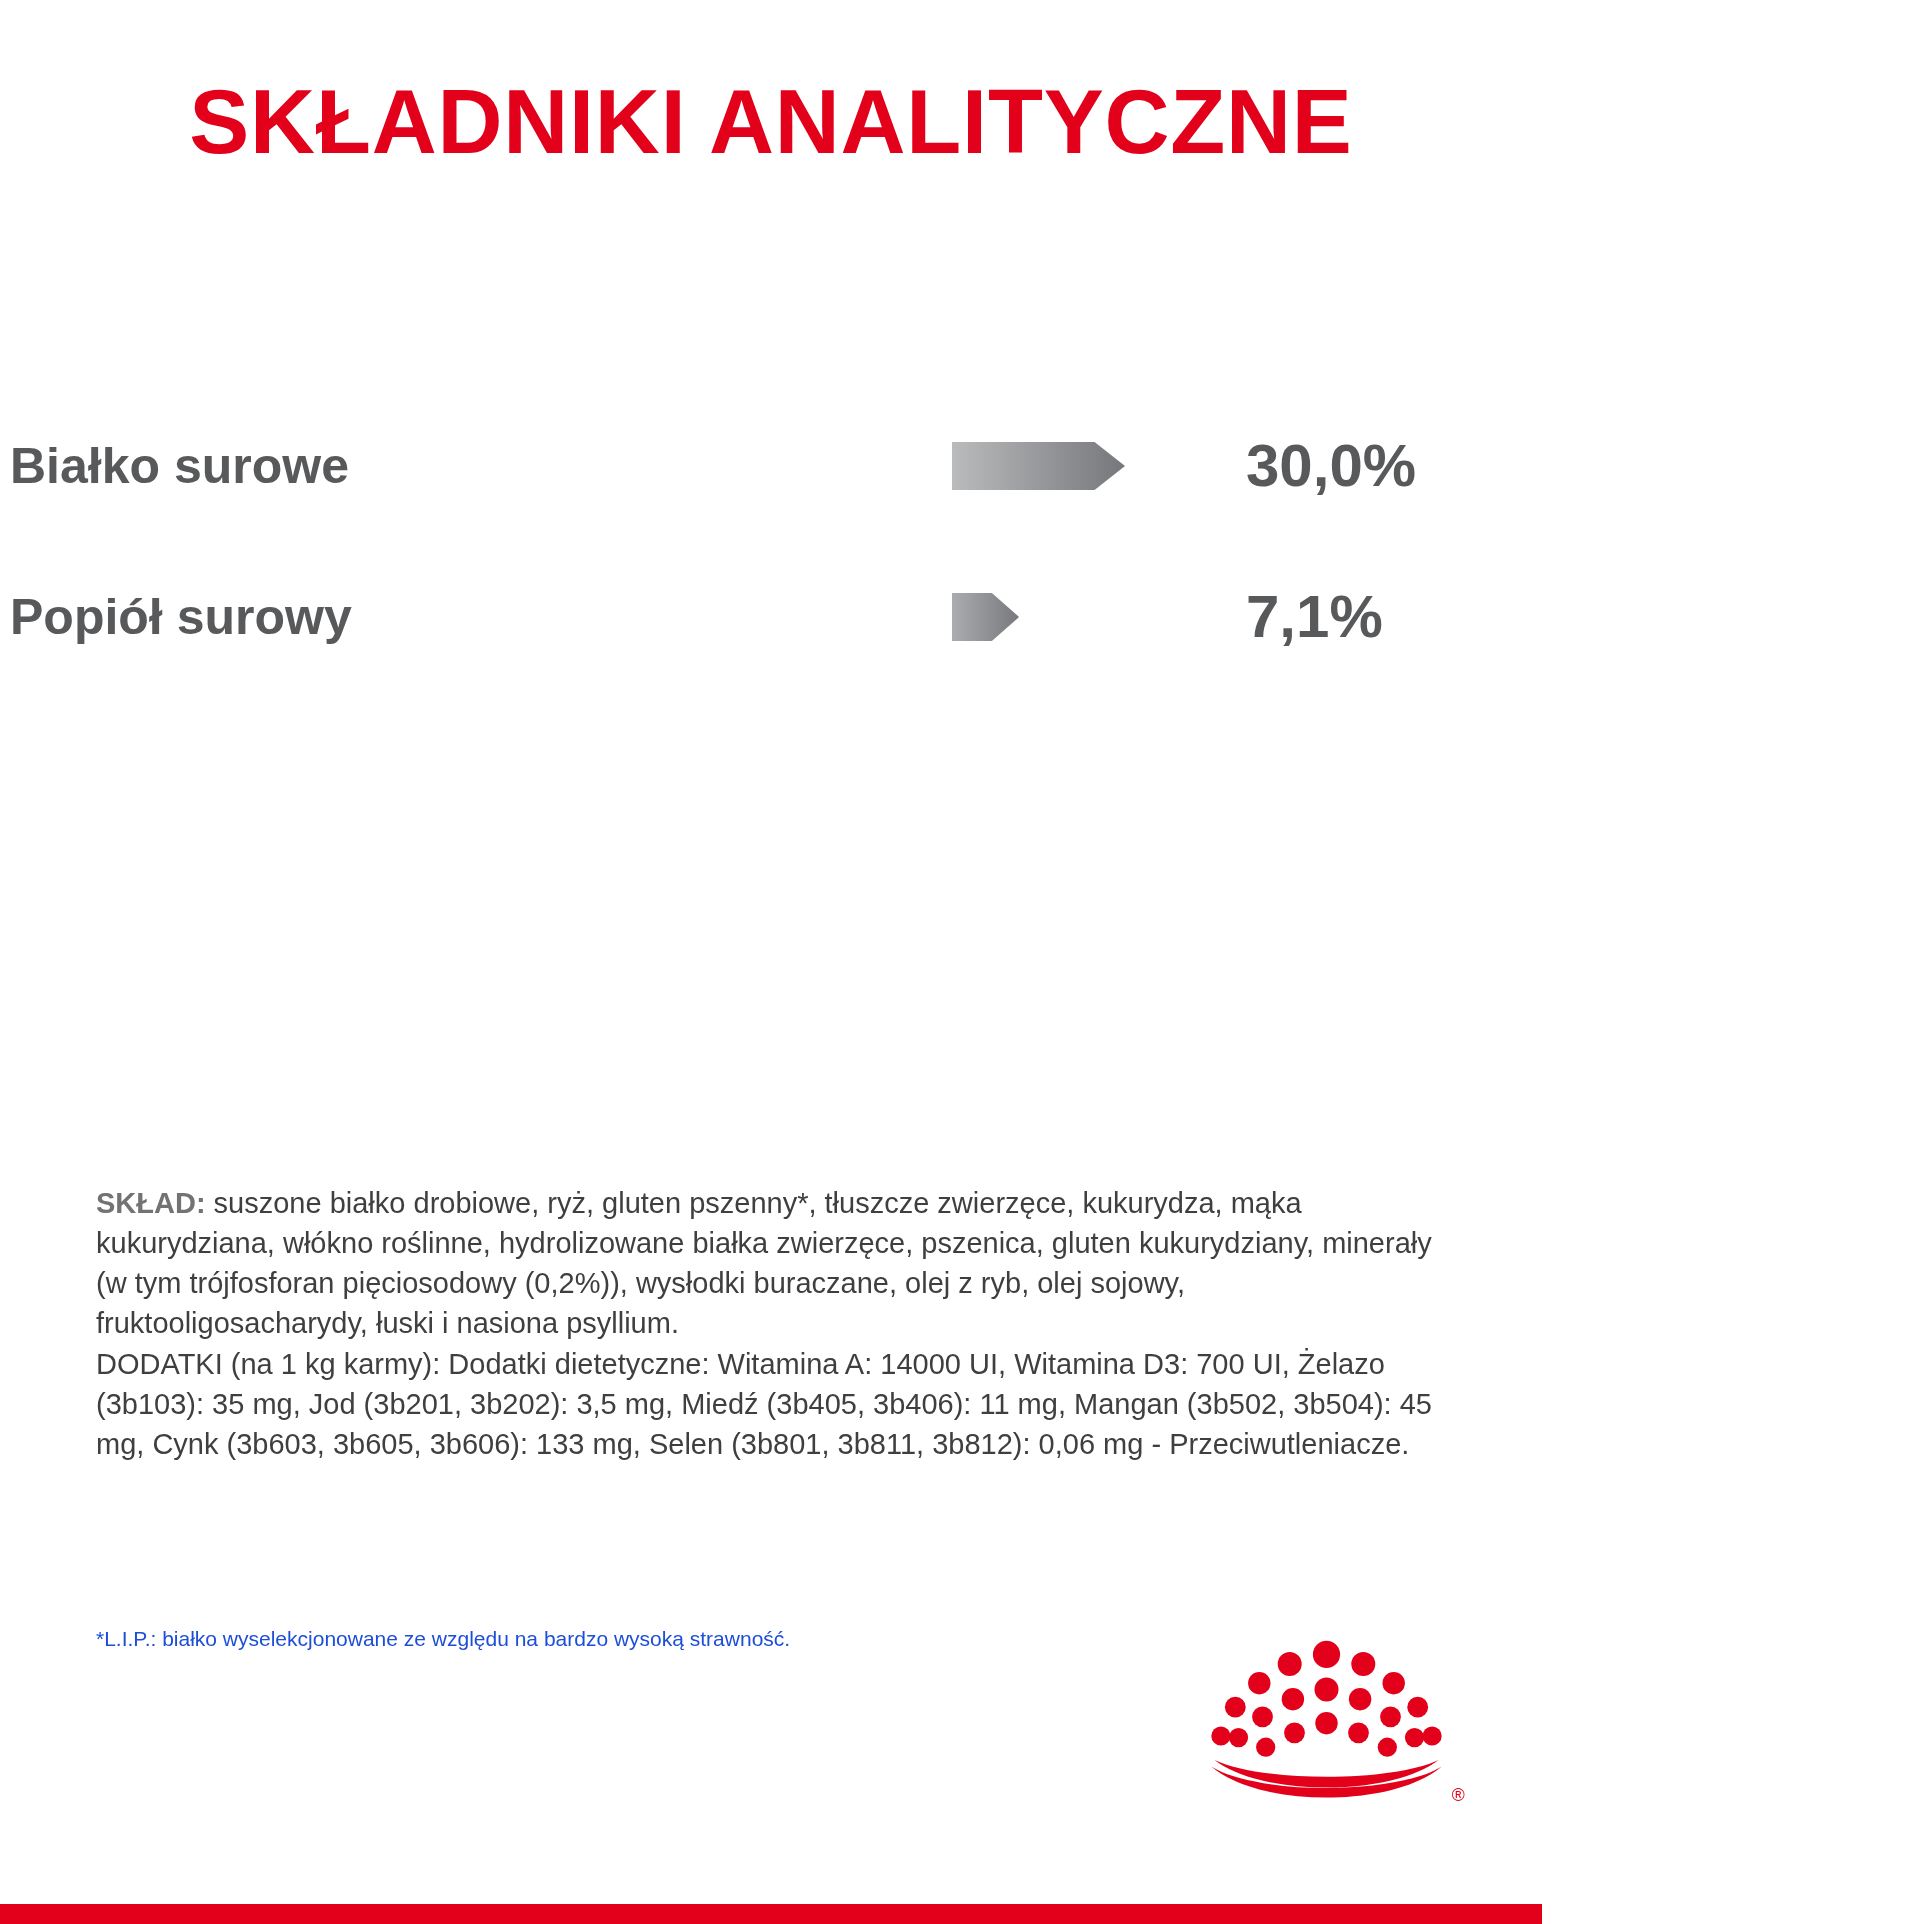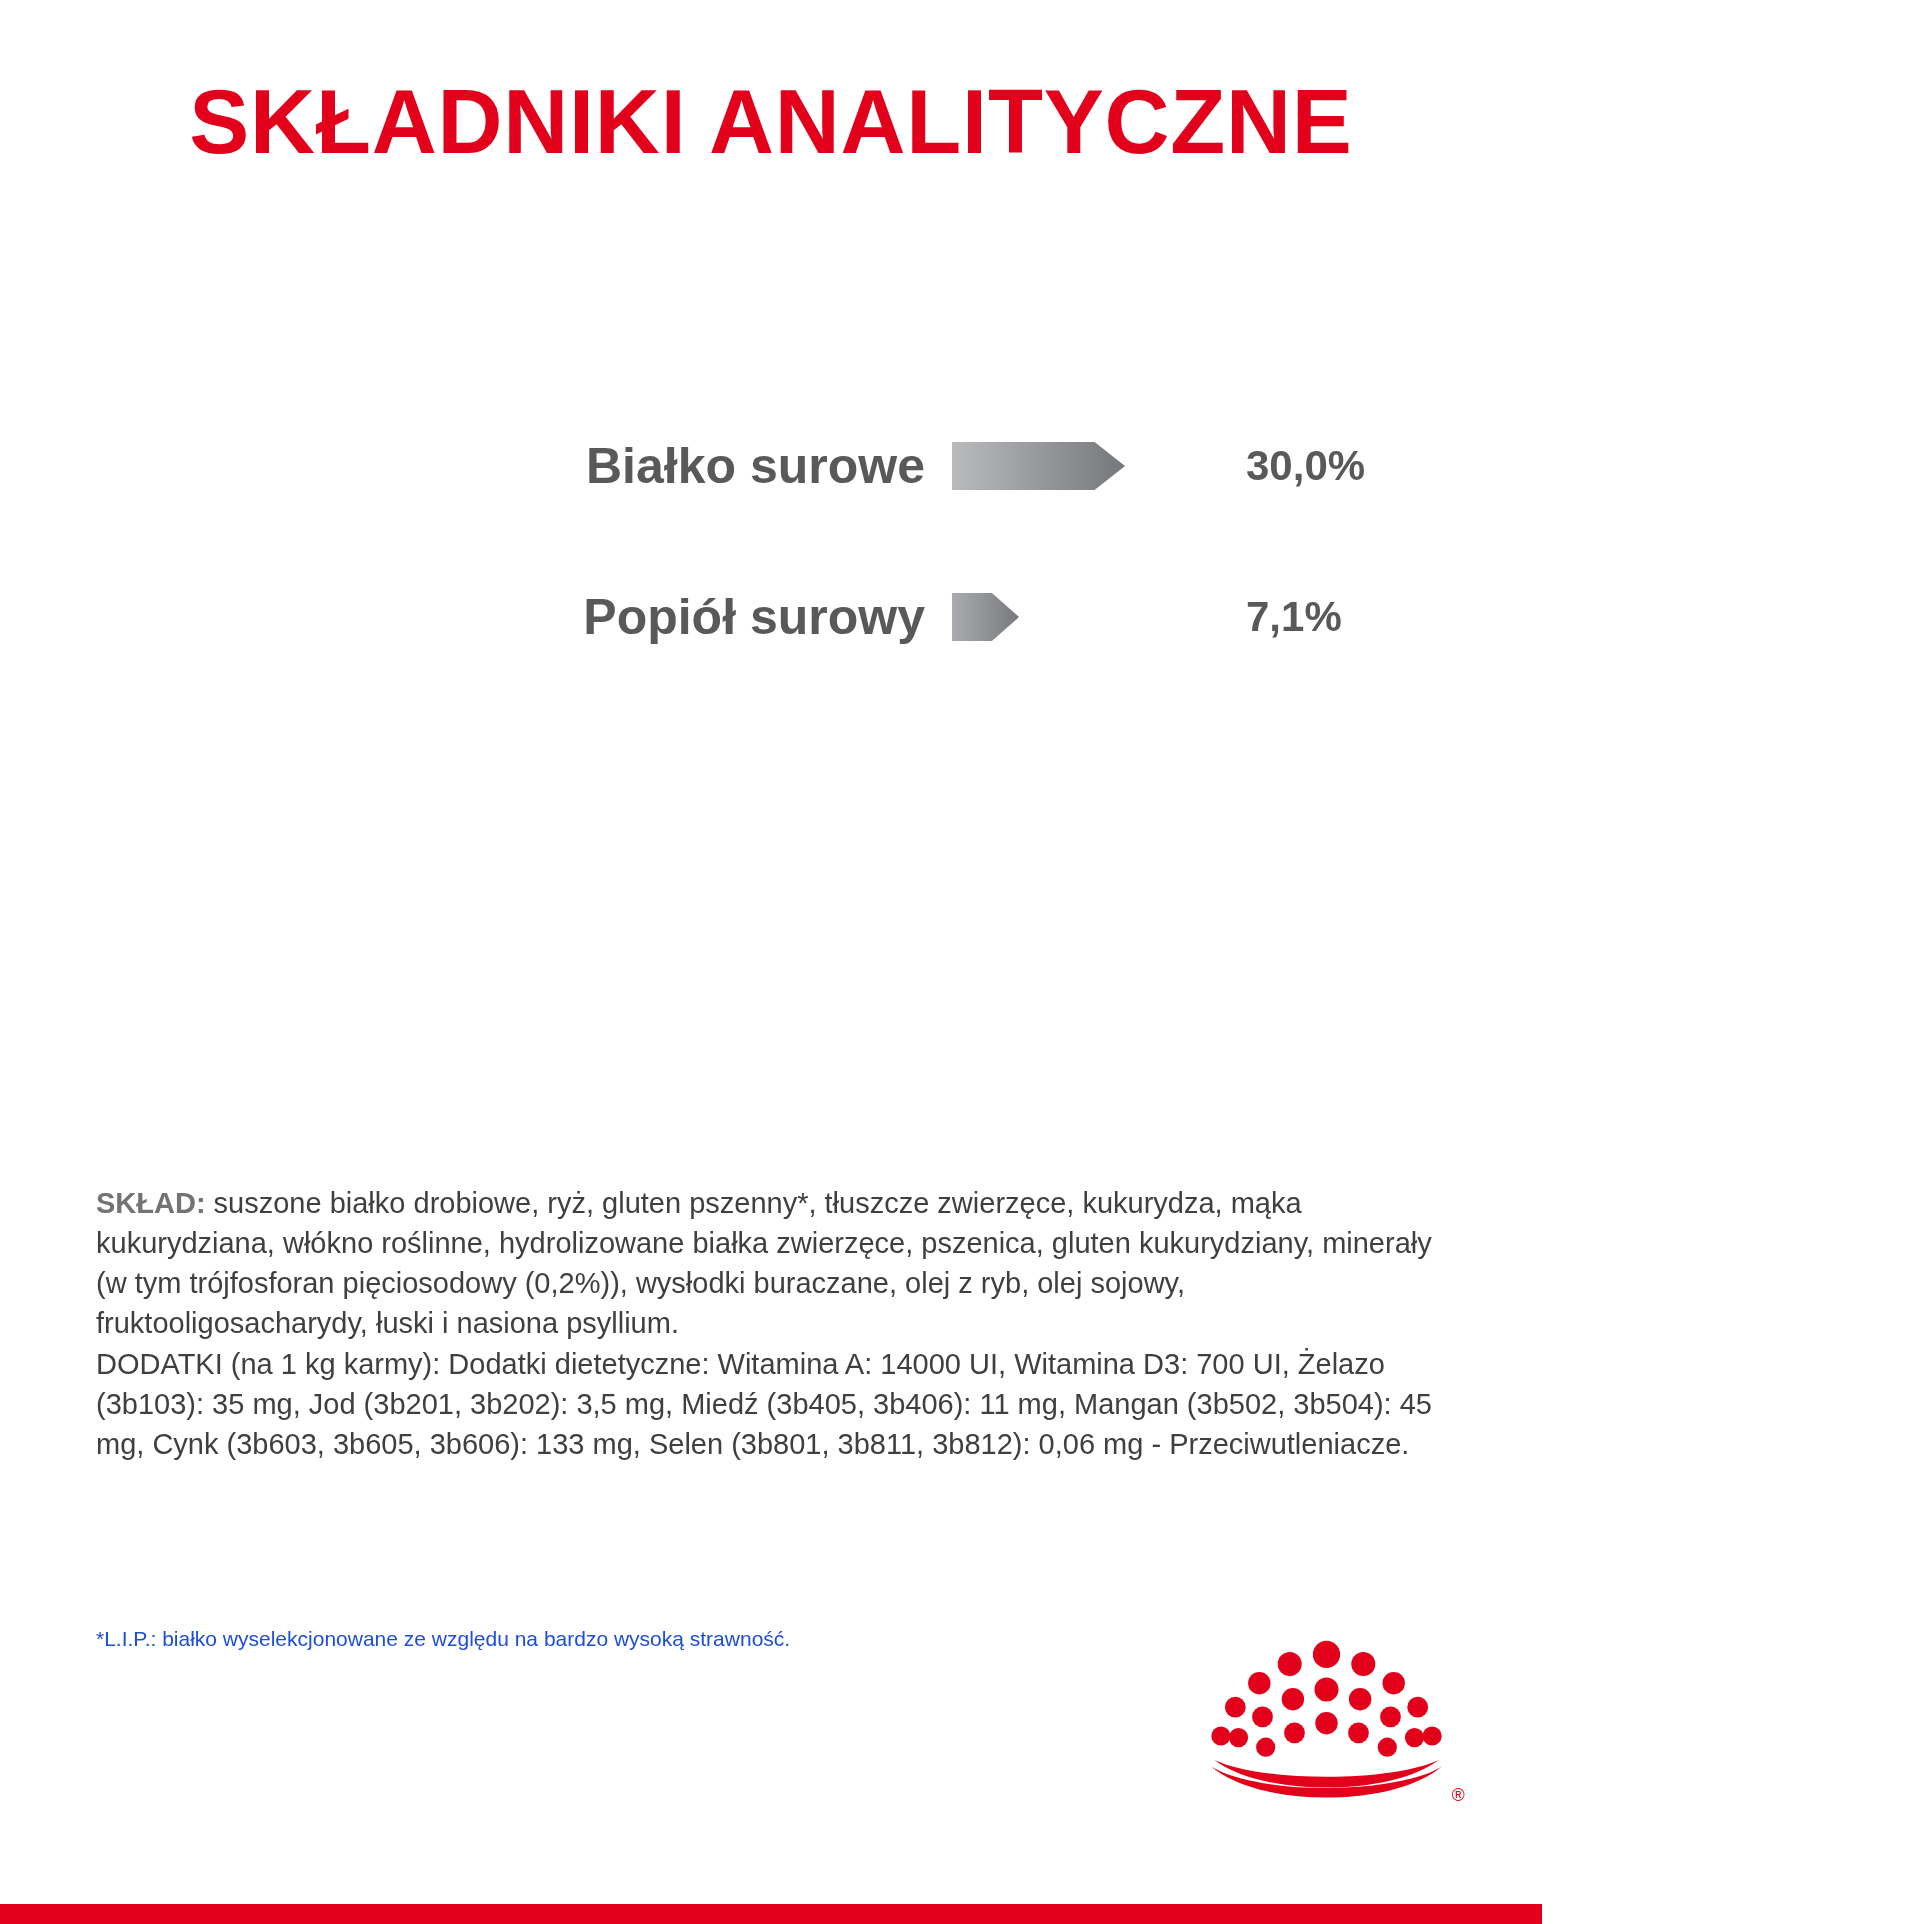--- a/index.html
+++ b/index.html
@@ -42,40 +42,39 @@
     flex-direction: column;
     gap: 0;
   }
   .nutrient-row {
     display: flex;
     align-items: center;
     height: 151px;
   }
   .nutrient-label {
     width: 942px;
-    text-align: right;
     padding-right: 27px;
     box-sizing: border-box;
     font-size: 50px;
     font-weight: 700;
     color: #58595b;
     white-space: nowrap;
   }
   .bar-wrap {
     width: 273px;
     display: flex;
     align-items: center;
   }
   .bar {
     height: 58px;
     position: relative;
   }
   .bar svg { display: block; }
   .nutrient-value {
-    font-size: 42px;
+    font-size: 60px;
     font-weight: 700;
     color: #58595b;
     white-space: nowrap;
     padding-left: 21px;
   }
 
   
   .composition {
     position: absolute;
     left: 96px;

